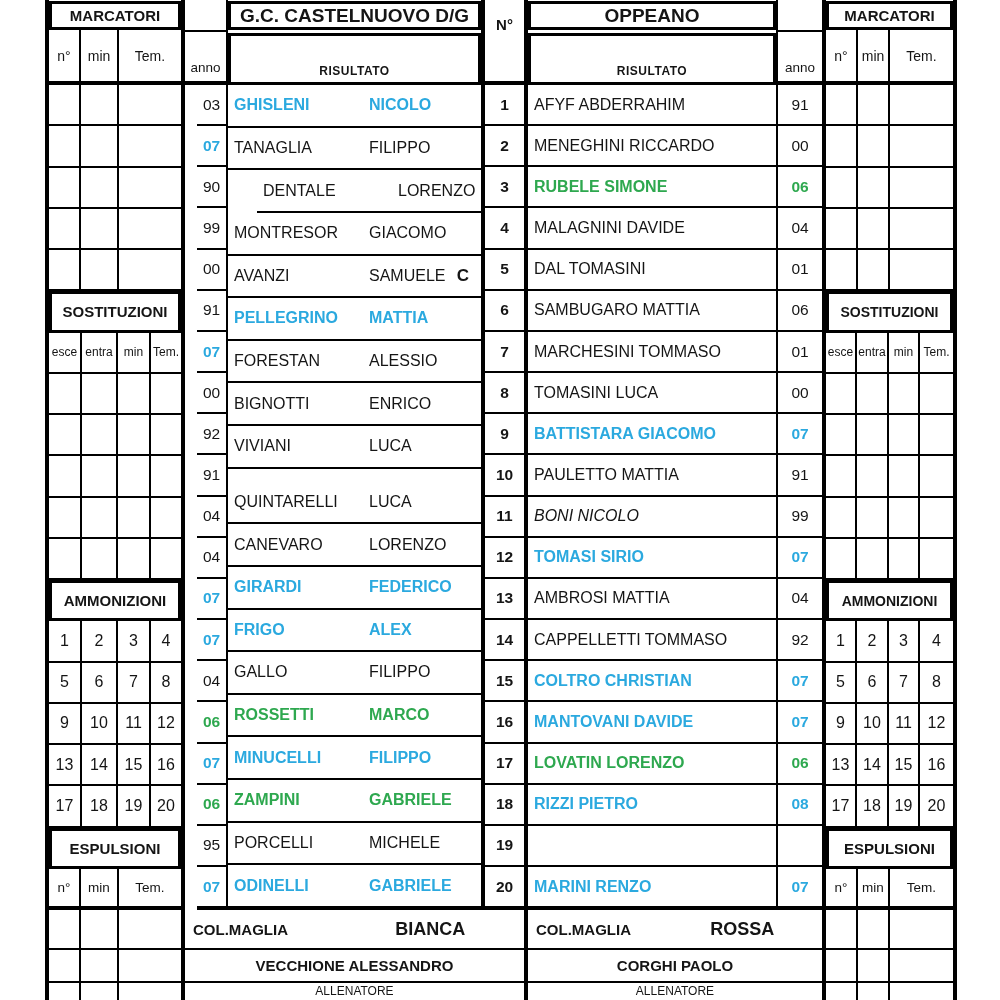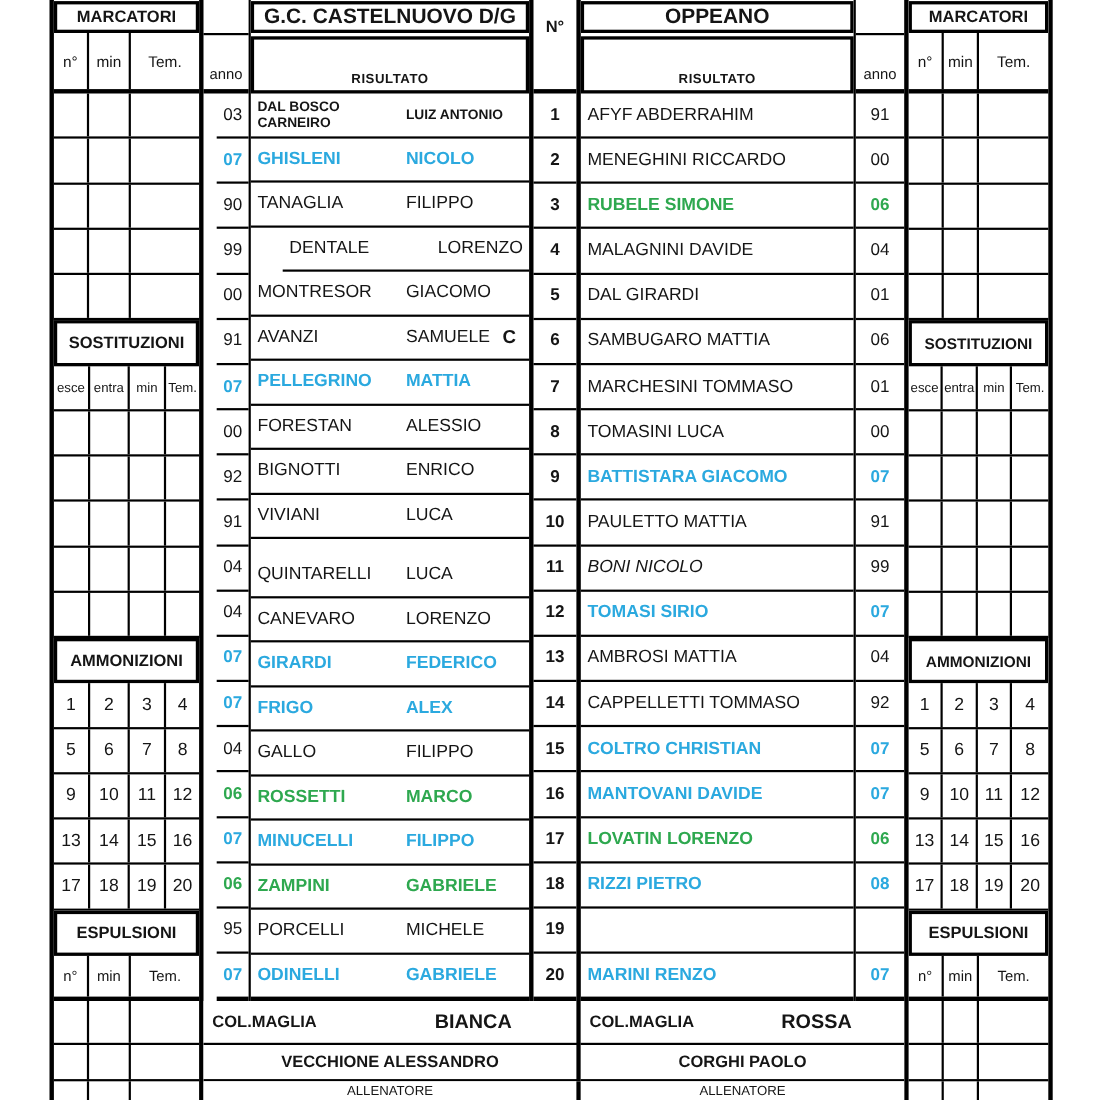--- a/index.html
+++ b/index.html
@@ -279,24 +279,20 @@
   </div>
 
   <div class="band" style="left:228px;width:257px;height:910px;border-right:4px solid #000">
     <div class="titlebox teambox" style="top:1px;height:29px;border-width:3.5px">
       <span>G.C. CASTELNUOVO D/G</span>
     </div>
     <div class="risbox" style="top:33px;height:52px">
       <span>RISULTATO</span>
     </div>
     <div class="abs stack" id="players-l-rows" style="top:85px;left:0;right:0;height:825px">
-        <div class="prow smallrow" style="padding-left: 6px;">
-          <span class="pname surname">DAL BOSCO CARNEIRO</span>
-          <span class="pname">LUIZ ANTONIO</span>
-        </div>
         <div class="prow" style="padding-left: 6px;">
           <span class="pname surname c-cyan">GHISLENI</span>
           <span class="pname c-cyan">NICOLO</span>
         </div>
         <div class="prow" style="padding-left: 6px;">
           <span class="pname surname">TANAGLIA</span>
           <span class="pname">FILIPPO</span>
         </div>
         <div class="prow" style="padding-left: 6px; margin-left: 29px;">
           <span class="pname surname">DENTALE</span>
@@ -452,21 +448,21 @@
         <div class="prow" style="padding-left: 6px;">
           <span class="pname">MENEGHINI RICCARDO</span>
         </div>
         <div class="prow" style="padding-left: 6px;">
           <span class="pname c-green">RUBELE SIMONE</span>
         </div>
         <div class="prow" style="padding-left: 6px;">
           <span class="pname">MALAGNINI DAVIDE</span>
         </div>
         <div class="prow" style="padding-left: 6px;">
-          <span class="pname">DAL GIRARDI</span>
+          <span class="pname">DAL TOMASINI</span>
         </div>
         <div class="prow" style="padding-left: 6px;">
           <span class="pname">SAMBUGARO MATTIA</span>
         </div>
         <div class="prow" style="padding-left: 6px;">
           <span class="pname">MARCHESINI TOMMASO</span>
         </div>
         <div class="prow" style="padding-left: 6px;">
           <span class="pname">TOMASINI LUCA</span>
         </div>

